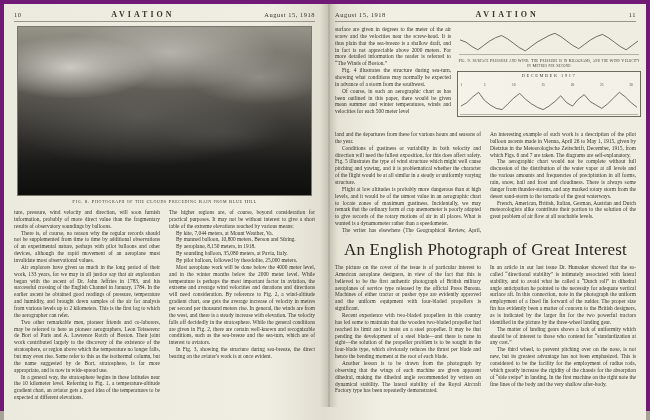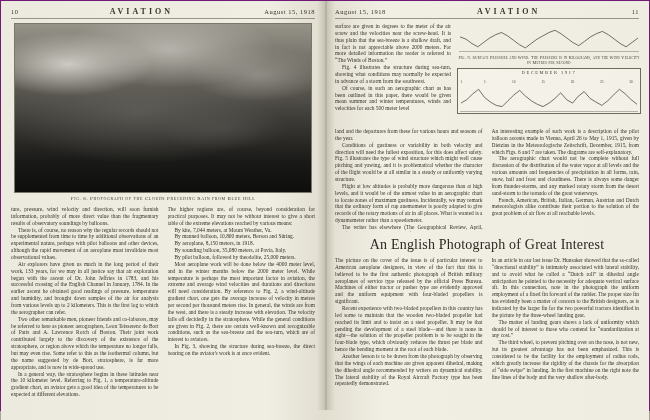--- a/index.html
+++ b/index.html
@@ -1,18 +1,18 @@
 <!DOCTYPE html>
 <html><head>
 <meta charset="utf-8">
 <style>
   *{box-sizing:border-box;margin:0;padding:0}
   html,body{width:650px;height:420px;overflow:hidden}
   body{background:#a8a396;font-family:"Liberation Serif",serif;color:#2e2a24}
-  .spread{position:relative;width:650px;height:411px;display:flex;background:#ece9de;border:1px solid #701a75;box-shadow:inset 0 0 14px rgba(60,50,30,.28)}
+  .spread{position:relative;width:650px;height:411px;display:flex;background:#ece9de;border:4px solid #701a75;box-shadow:inset 0 0 14px rgba(60,50,30,.28)}
   .spread::after{content:'';position:absolute;left:316px;top:0;width:18px;height:100%;pointer-events:none;
     background:linear-gradient(to right,rgba(70,60,40,0),rgba(70,60,40,.16) 42%,rgba(40,35,25,.30) 50%,rgba(70,60,40,.16) 58%,rgba(70,60,40,0))}
   .page{width:325px;height:420px;padding:6px 10px 4px;overflow:hidden;position:relative}
   .page.left{background:linear-gradient(to right,#eceade 0%,#f0eee3 82%,#e1ded0 100%)}
   .page.right{background:linear-gradient(to left,#efece1 0%,#f1efe4 82%,#e2dfd1 100%)}
   .running-head{display:flex;justify-content:space-between;align-items:baseline;font-size:6.5px;letter-spacing:.5px;border-bottom:.6px solid #9a9486;padding-bottom:2px;margin-bottom:4px;color:#3a362e}
   .running-head .rh-title{font-size:8px;letter-spacing:3px;font-weight:bold}
   .photo{height:170px;margin:1px 3px 0;border:.5px solid #7a766b;
     background:
       radial-gradient(ellipse 120px 45px at 18% 24%, rgba(212,210,202,.92), rgba(212,210,202,0) 70%),
@@ -30,21 +30,21 @@
   .top-row{display:flex;gap:6px;margin-bottom:3px}
   .top-text{width:116px;flex:none;height:102px}
   .figure{flex:1}
   .chart-upper{display:block}
   .trace{fill:none;stroke:#39352d;stroke-width:.7}
   .hairline{stroke:#7a7365;stroke-width:.5}
   .fig-caption{font-variant:small-caps;font-size:4.2px;letter-spacing:.3px;line-height:1.3;text-align:center;margin:2px 0;color:#3a362e}
   .chart-box{border:.6px solid #6f6a5e;background:rgba(255,255,252,.25)}
   .chart-title{text-align:center;font-size:4.4px;letter-spacing:1.6px;padding-top:1px;color:#3a362e}
   .mid-cols{height:104px}
-  .article-heading{font-size:14px;font-weight:normal;text-align:center;letter-spacing:.2px;margin:5px 0 4px;color:#2b2722}
+  .article-heading{font-size:17px;font-weight:normal;text-align:center;letter-spacing:.2px;margin:5px 0 4px;color:#2b2722}
   .art-cols{height:138px}
 </style>
 </head>
 <body>
 
 <div class="spread">
 
   <div class="page left">
     <div class="running-head">
       <span>10</span>

